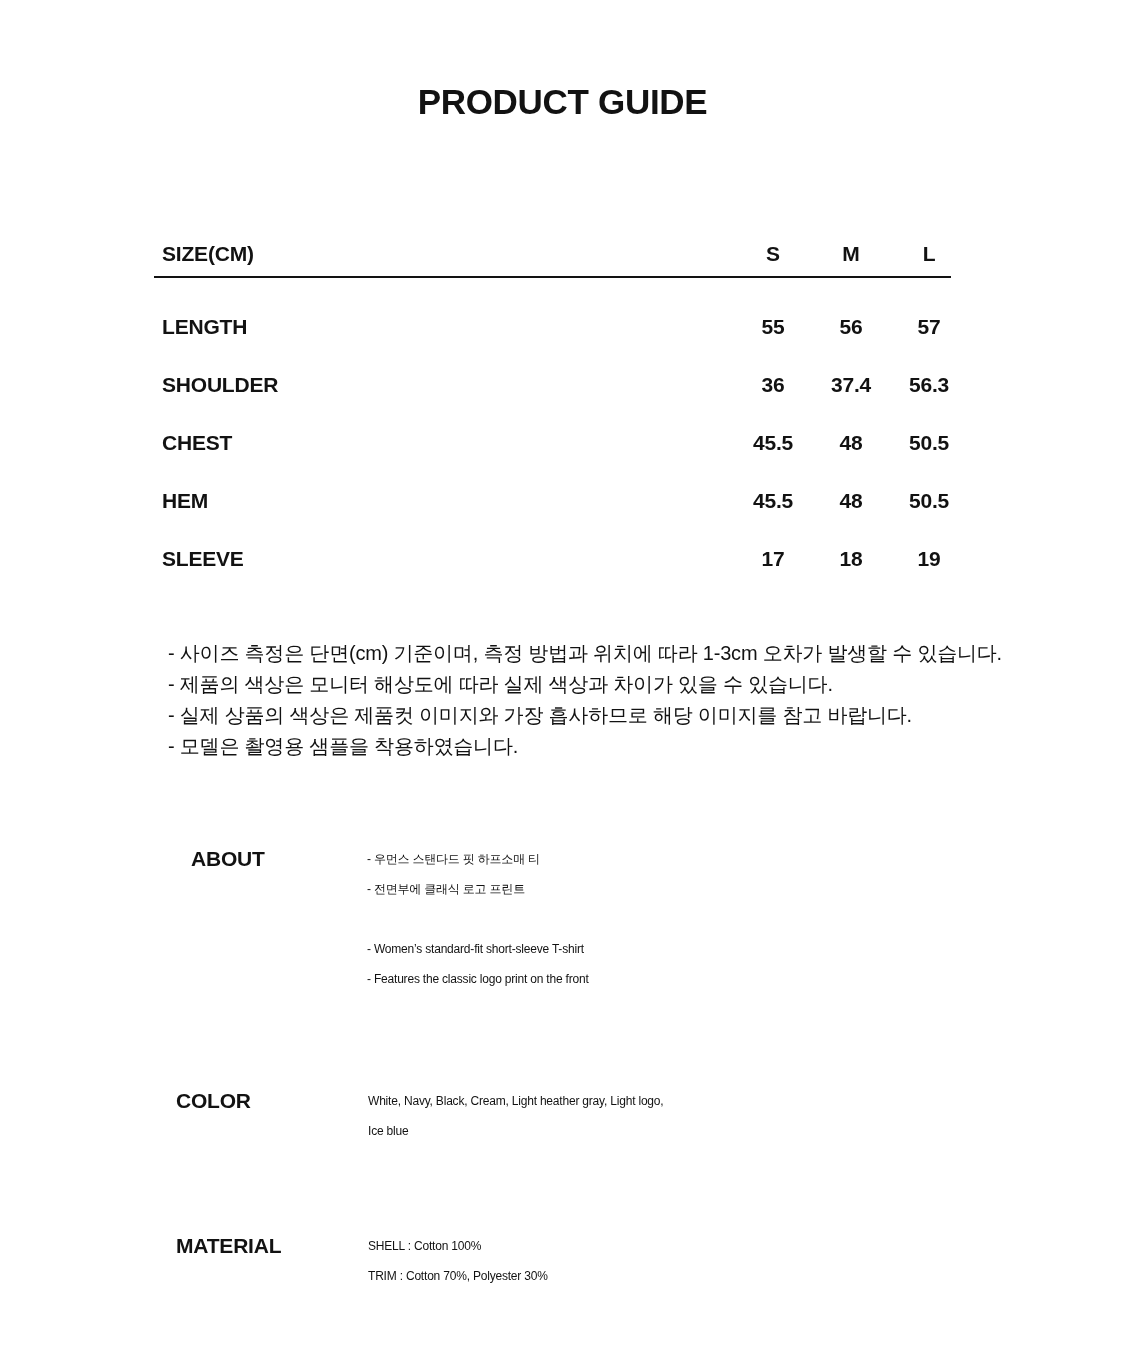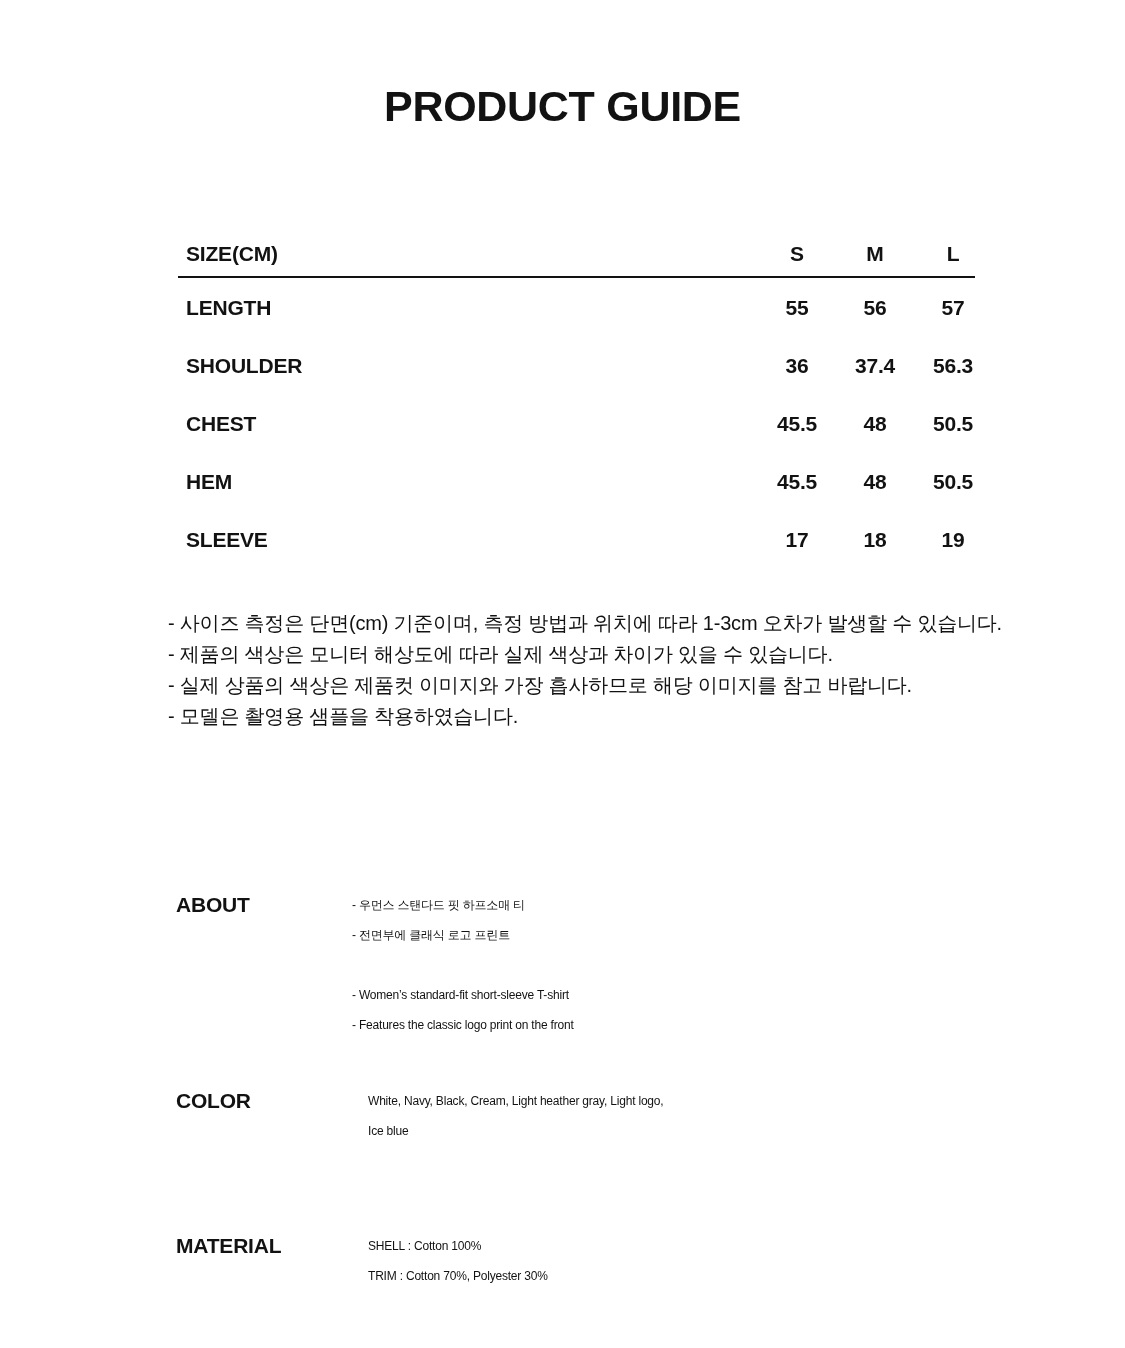--- a/index.html
+++ b/index.html
@@ -8,52 +8,52 @@
     background: #ffffff;
     font-family: "Liberation Sans", "DejaVu Sans", sans-serif;
     color: #121212;
     -webkit-font-smoothing: antialiased;
   }
   .page { position: relative; width: 1125px; height: 1348px; overflow: hidden; background:#fff; }
 
   .title {
     position: absolute; top: 82px; left: 0; width: 100%;
     text-align: center;
-    font-size: 43px; font-weight: 600; letter-spacing: -0.3px;
+    font-size: 35px; font-weight: 600; letter-spacing: -0.3px;
   }
 
   
-  .size-table { position: absolute; left: 178px; top: 238px; width: 814px; }
+  .size-table { position: absolute; left: 154px; top: 238px; width: 814px; }
   .t-row { display: flex; align-items: center; }
   .t-head { height: 32px; }
   .cell-label { flex: 1; padding-left: 8px; font-size: 21px; font-weight: 600; letter-spacing: -0.2px; }
   .cell-col { width: 78px; text-align: center; font-size: 21px; font-weight: 600; letter-spacing: -0.2px; }
   .rule { width: 797px; height: 2px; background: #121212; margin-top: 6px; }
-  .t-body { padding-top: 1px; }
+  .t-body { padding-top: 20px; }
   .t-body .t-row { height: 58px; }
 
   
   .notes {
-    position: absolute; left: 168px; top: 608px;
+    position: absolute; left: 168px; top: 638px;
     font-size: 20px; line-height: 31px; font-weight: 500; letter-spacing: -0.2px;
   }
 
   
   .section { position: absolute; left: 176px; }
   .section-label {
     position: absolute; left: 0; top: 0;
     font-size: 21px; font-weight: 600; line-height: 30px; letter-spacing: -0.2px;
   }
   .section-content {
     font-size: 12px; font-weight: 500; line-height: 30px; letter-spacing: -0.2px;
   }
   .section-content > div { min-height: 30px; }
   .about-content  { margin-left: 176px; }   
   .plain-content  { margin-left: 192px; }   
-  .sec-about    { top: 890px; }
+  .sec-about    { top: 844px; margin-left: 15px; }
   .sec-color    { top: 1086px; }
   .sec-material { top: 1231px; }
 </style>
 </head>
 <body>
 
 <div class="page">
 
   <div class="title">PRODUCT GUIDE</div>
 

